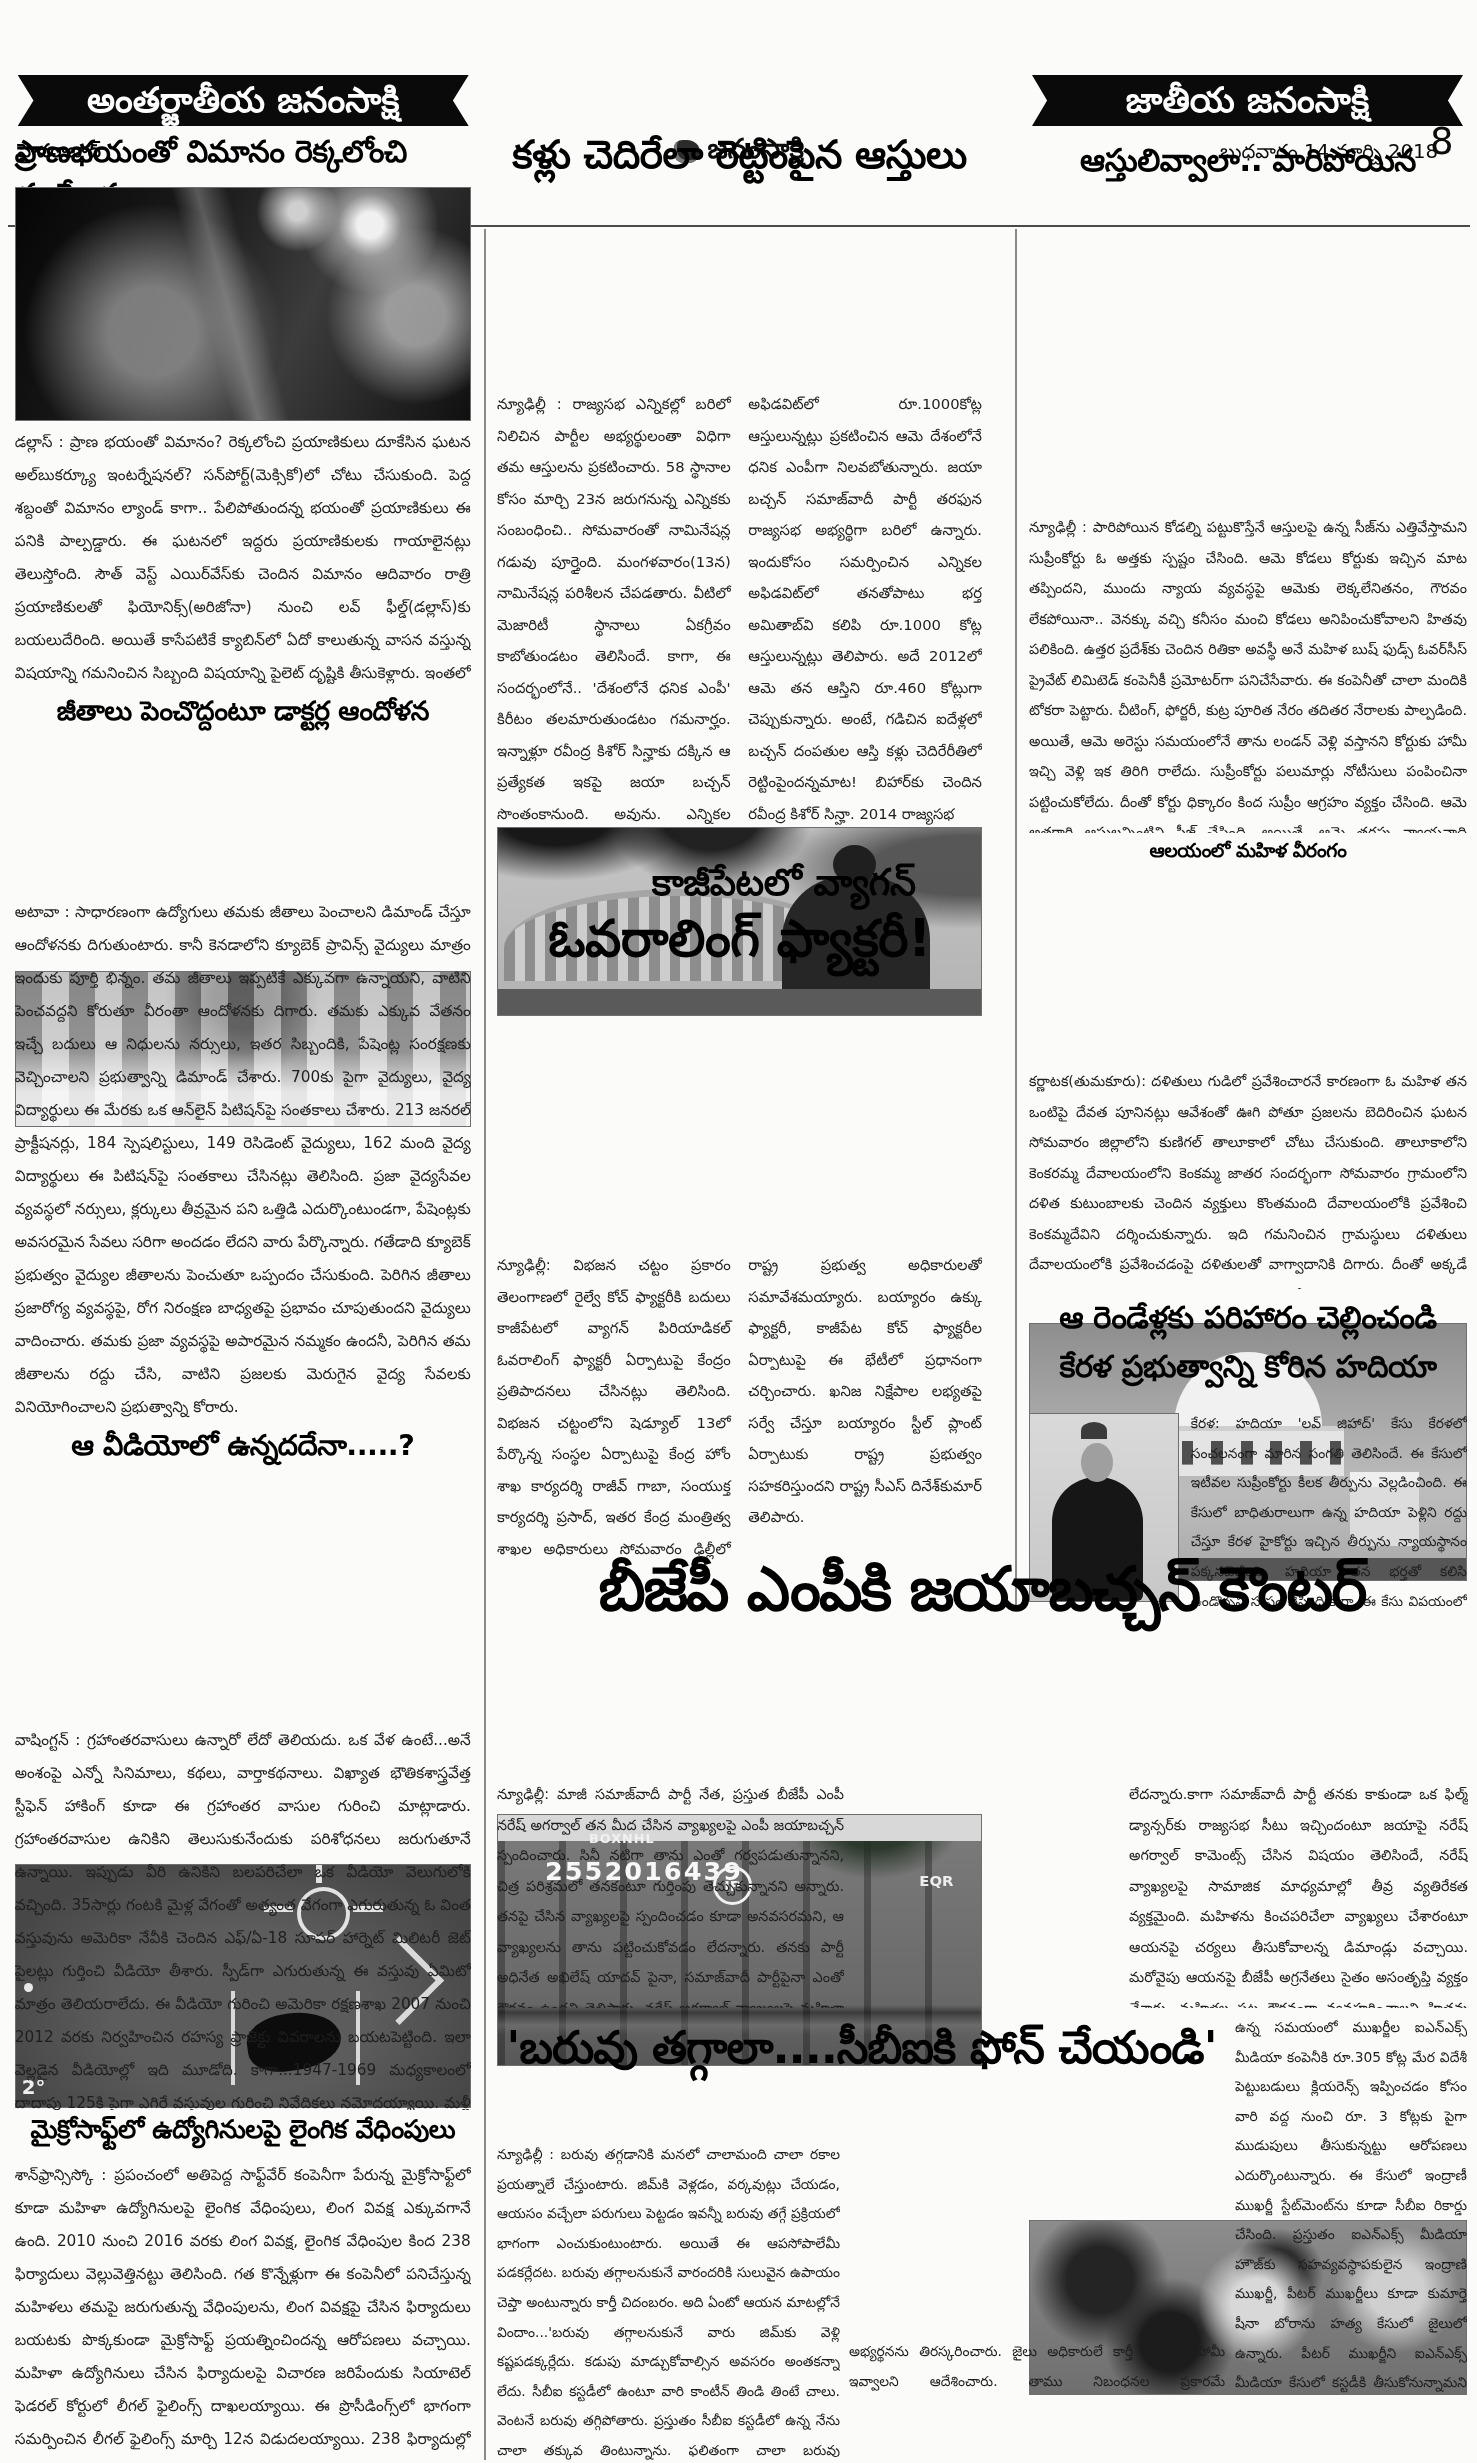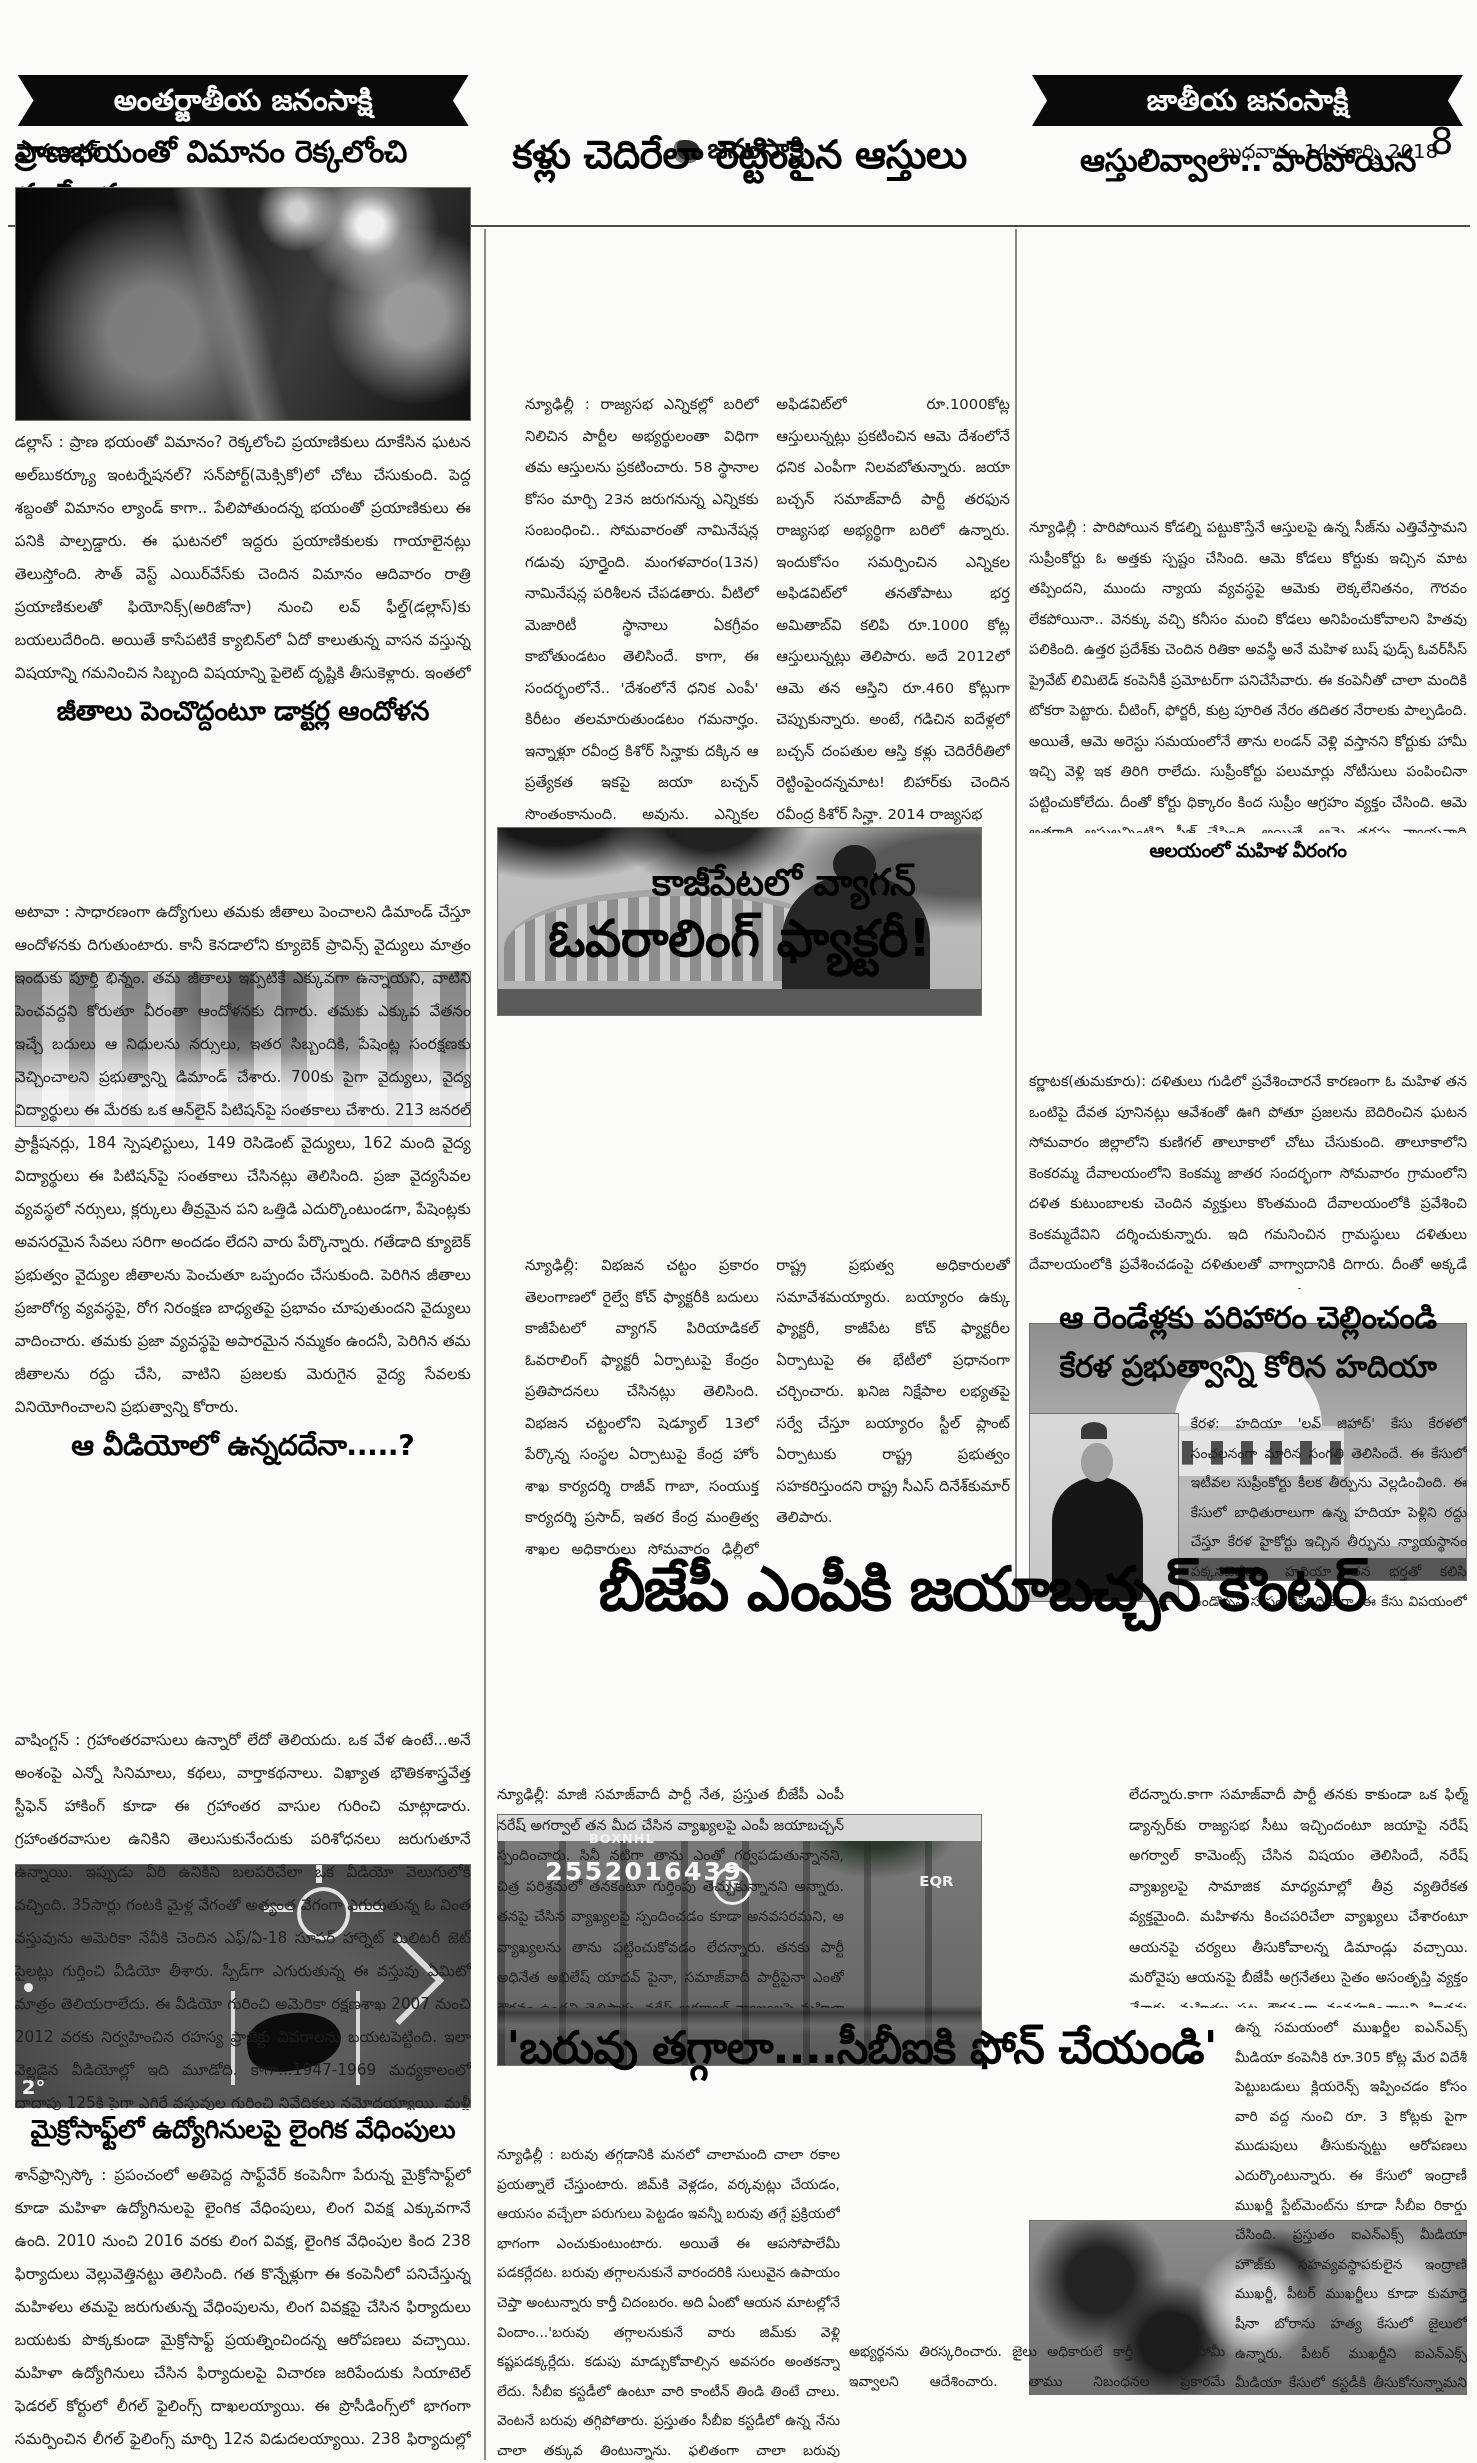--- a/index.html
+++ b/index.html
@@ -10,28 +10,28 @@
   .rule-h{background:#4a4a4a;height:2px;}
   .rule-v{background:#8a8a8a;width:2px;}
   
   .hdr-loc{font-size:18.7px;font-weight:bold;color:#000000;}
   .masthead{display:flex;align-items:center;justify-content:center;gap:7.9px;font-size:27.6px;font-weight:800;color:#0c0c0c;}
   .mast-logo{width:25.6px;height:23.6px;background:#2b2b2b;border-radius:40% 60% 55% 45%;display:inline-block;
              box-shadow:inset 3px -3px 0 #777;}
   .hdr-date{font-size:19.7px;font-weight:normal;text-align:right;color:#0c0c0c;}
   .hdr-page{font-size:37px;font-weight:400;color:#0c0c0c;}
   
-  .banner{background:#0a0a0a;color:#fff;text-align:center;font-size:29px;font-weight:800;
+  .banner{background:#0a0a0a;color:#fff;text-align:center;font-size:35px;font-weight:800;
           height:51px;line-height:51px;clip-path:polygon(0 0,100% 0,96.5% 50%,100% 100%,0 100%,3.5% 50%);}
   
   .hl{font-weight:800;color:#000;text-align:center;letter-spacing:-0.5px;}
   .hl-left{text-align:left;}
   
   .body{font-size:15.3px;line-height:33px;text-align:justify;overflow:hidden;color:#1e1e1e;}
-  .body-md{font-size:14.8px;line-height:31.5px;text-align:justify;overflow:hidden;color:#1e1e1e;margin-left:28px;}
+  .body-md{font-size:14.8px;line-height:31.5px;text-align:justify;overflow:hidden;color:#1e1e1e;}
   .body-sm{font-size:14.3px;line-height:30.5px;text-align:justify;overflow:hidden;color:#1e1e1e;}
   .body-xs{font-size:13.8px;line-height:29.6px;text-align:justify;overflow:hidden;color:#1e1e1e;}
   .two-col{column-count:2;column-gap:17.7px;}
   
   .photo{border:1px solid #6f6f6f;overflow:hidden;position:relative;background:#888;}
   .ph-plane{background:
       radial-gradient(circle at 78% 16%,#f0f0f0 0 12.8px,rgba(210,210,210,.55) 31.5px,transparent 69px),
       radial-gradient(circle at 62% 10%,#cfcfcf 0 8.9px,transparent 41px),
       radial-gradient(circle at 88% 55%,rgba(230,230,230,.6) 0 29.6px,transparent 89px),
       radial-gradient(circle at 30% 62%,rgba(150,150,150,.8) 0 44px,transparent 128px),

